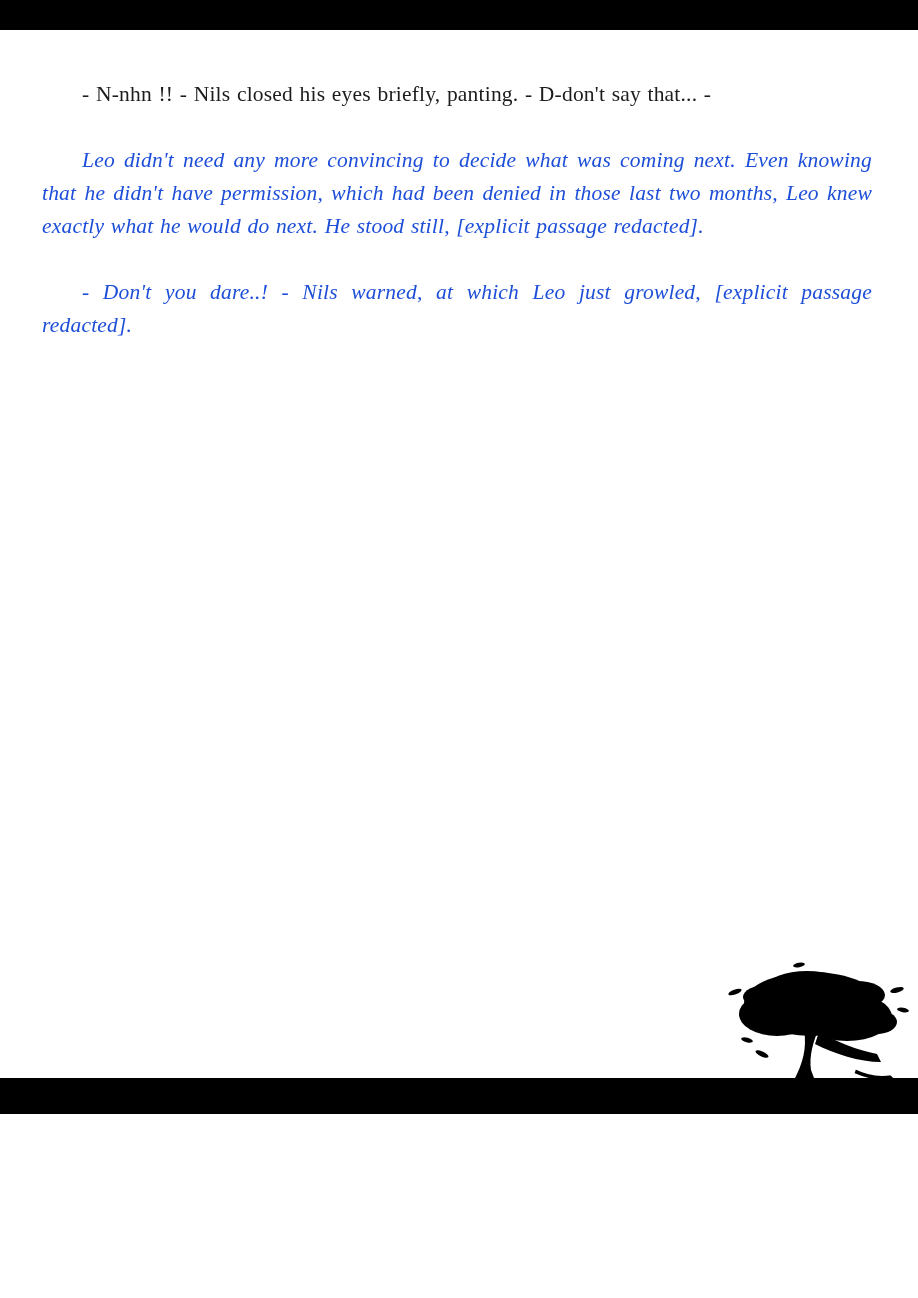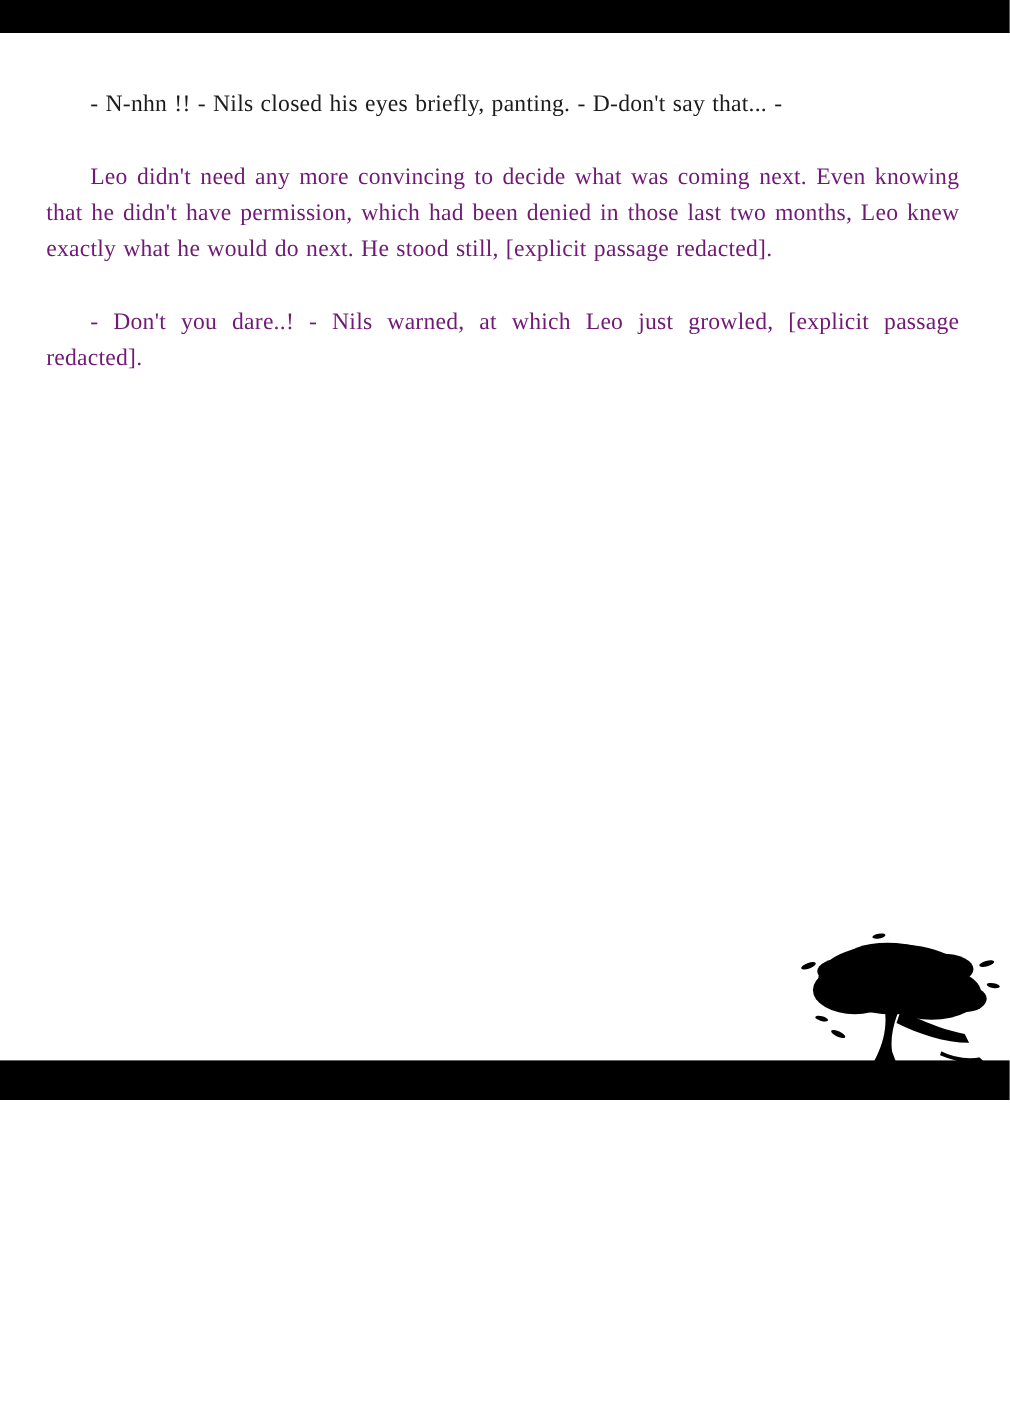--- a/index.html
+++ b/index.html
@@ -7,21 +7,21 @@
     padding: 0;
     background: #ffffff;
     width: 918px;
     height: 1298px;
     overflow: hidden;
     font-family: "Liberation Serif", "DejaVu Serif", serif;
   }
   .page {
     position: relative;
     width: 918px;
-    height: 1000px;
+    height: 1114px;
     background: #ffffff;
   }
   .bar {
     position: absolute;
     left: 0;
     width: 918px;
     background: #000000;
   }
   .bar-top    { top: 0;    height: 30px; }
   .bar-bottom { bottom: 0; height: 36px; }
@@ -35,21 +35,22 @@
   .para {
     font-size: 21.5px;
     line-height: 33px;
     margin: 0 0 33px 0;
     text-align: justify;
     text-indent: 40px;
     letter-spacing: 0.2px;
     word-spacing: 1px;
   }
   .para.redacted {
-    color: #701a75;
+    color: #1d4ed8;
+    font-style: italic;
   }
   .logo-wrap {
     position: absolute;
     right: 6px;
     bottom: 0;
     width: 205px;
     height: 152px;
   }
   .logo-wrap svg { display: block; }
 </style>

